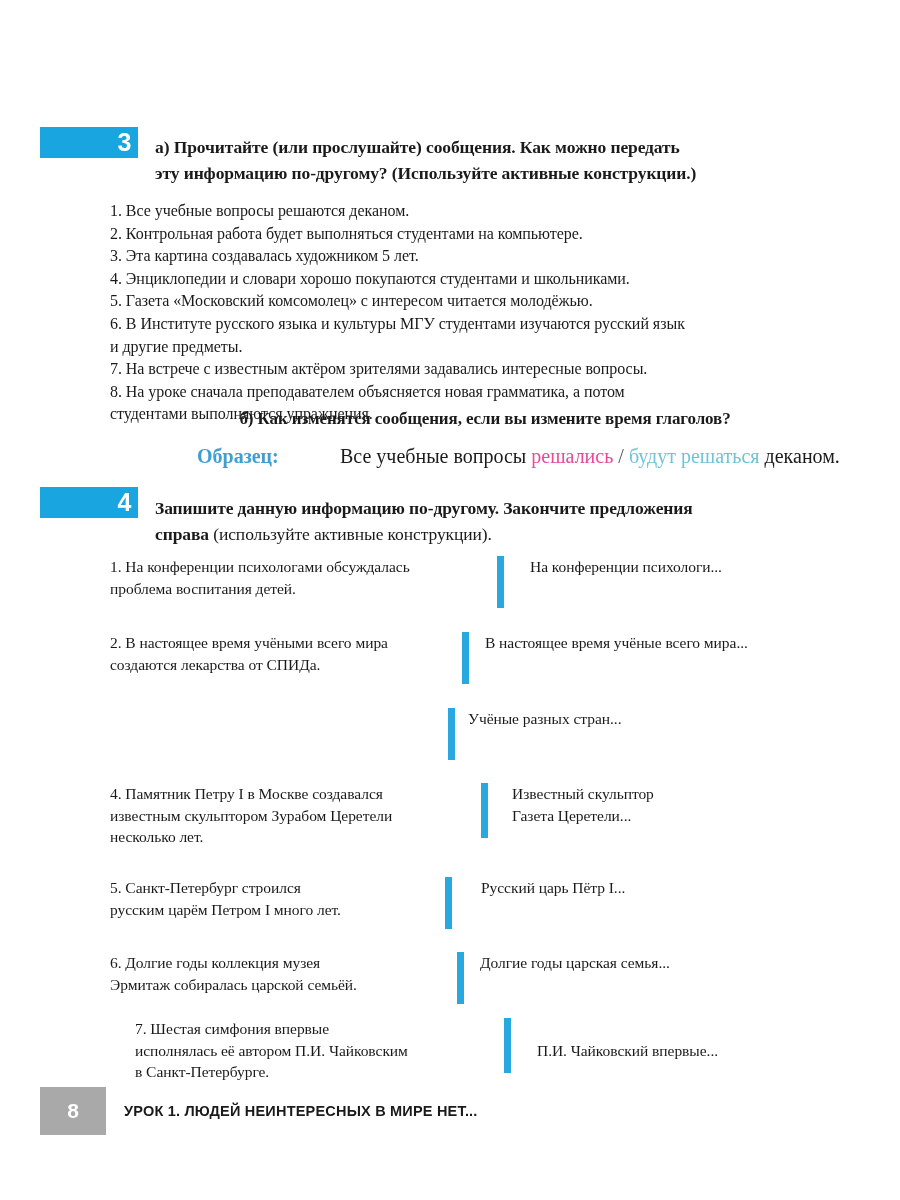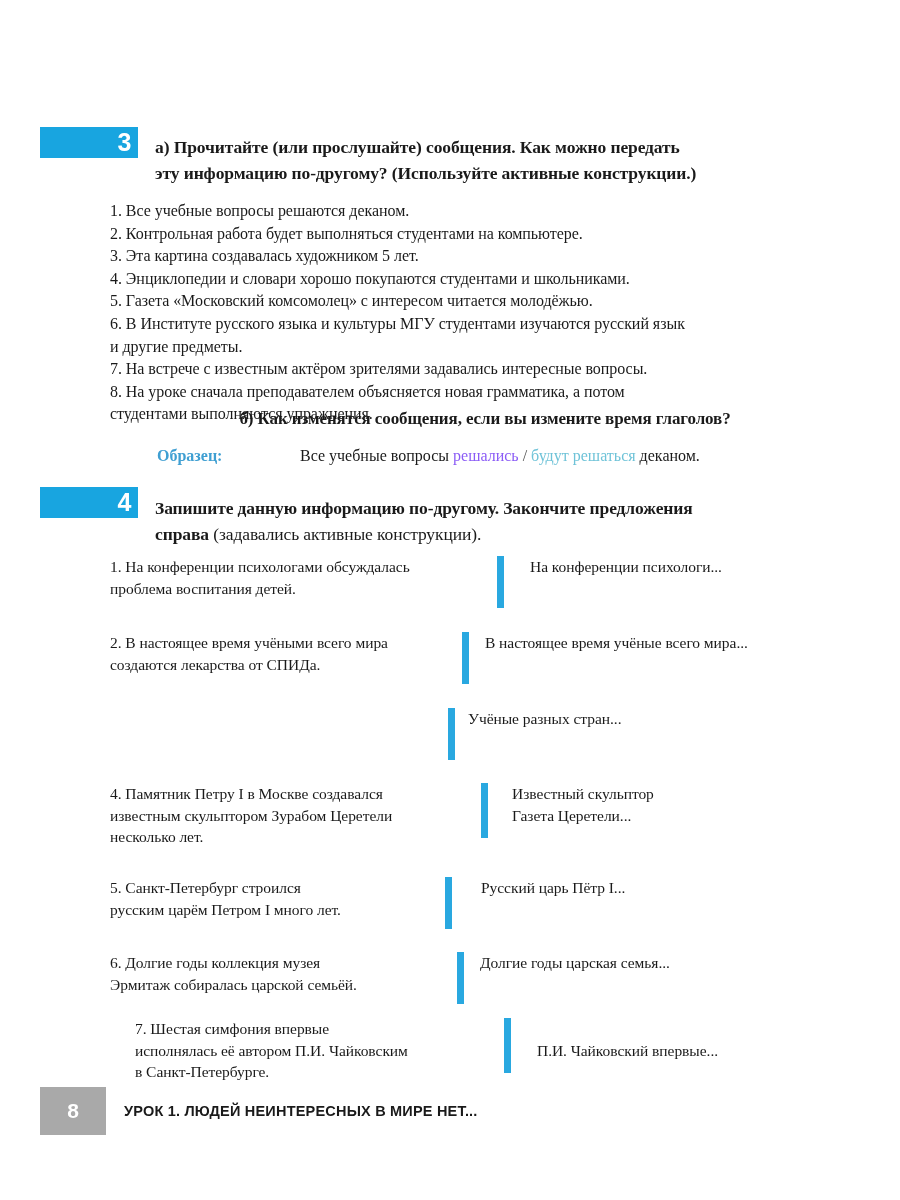--- a/index.html
+++ b/index.html
@@ -63,37 +63,38 @@
     position: absolute;
     font-weight: bold;
     font-size: 17px;
     line-height: 24px;
     letter-spacing: -0.1px;
   }
 
   
   .sample-row {
     position: absolute;
-    font-size: 16px;
+    font-size: 20px;
     line-height: 22px;
+    margin-left: 40px;
   }
   .sample-label {
     position: absolute;
     left: 0;
     top: 0;
     color: #3f9fd2;
     font-weight: bold;
   }
   .sample-text {
     position: absolute;
     left: 143px;
     top: 0;
     white-space: nowrap;
   }
-  .vb-past { color: #8b5cf6; }
+  .vb-past { color: #ec4899; }
   .vb-sep  { color: #555555; }
   .vb-fut  { color: #6fc3d8; }
 
   
   .pair-row {
     position: absolute;
     left: 0;
     right: 0;
   }
   .pair-left {
@@ -171,21 +172,21 @@
       <span>Все учебные вопросы </span><span class="vb-past">решались</span><span class="vb-sep"> / </span><span class="vb-fut">будут решаться</span><span> деканом.</span>
     </span>
   </div>
 
   <div class="ex-badge" style="left:40px; top:487px; width:98px; height:31px;">
     <span>4</span>
   </div>
 
   <div class="ex-title" style="left:155px; top:496px; width:650px;">
     <div>Запишите данную информацию по-другому. Закончите предложения</div>
-    <div><span>справа</span><span class="reg"> (задавались активные конструкции).</span></div>
+    <div><span>справа</span><span class="reg"> (используйте активные конструкции).</span></div>
   </div>
 
   <div class="pair-row" style="top:556px; height:60px;">
     <div class="pair-left" style="left:110px; top:0; width:350px;">
       <div>1. На конференции психологами обсуждалась</div>
       <div>проблема воспитания детей.</div>
     </div>
     <div class="pair-bar" style="left:497px; top:0; height:52px;"></div>
     <div class="pair-right" style="left:530px; top:0; width:300px;">
       <div>На конференции психологи...</div>

